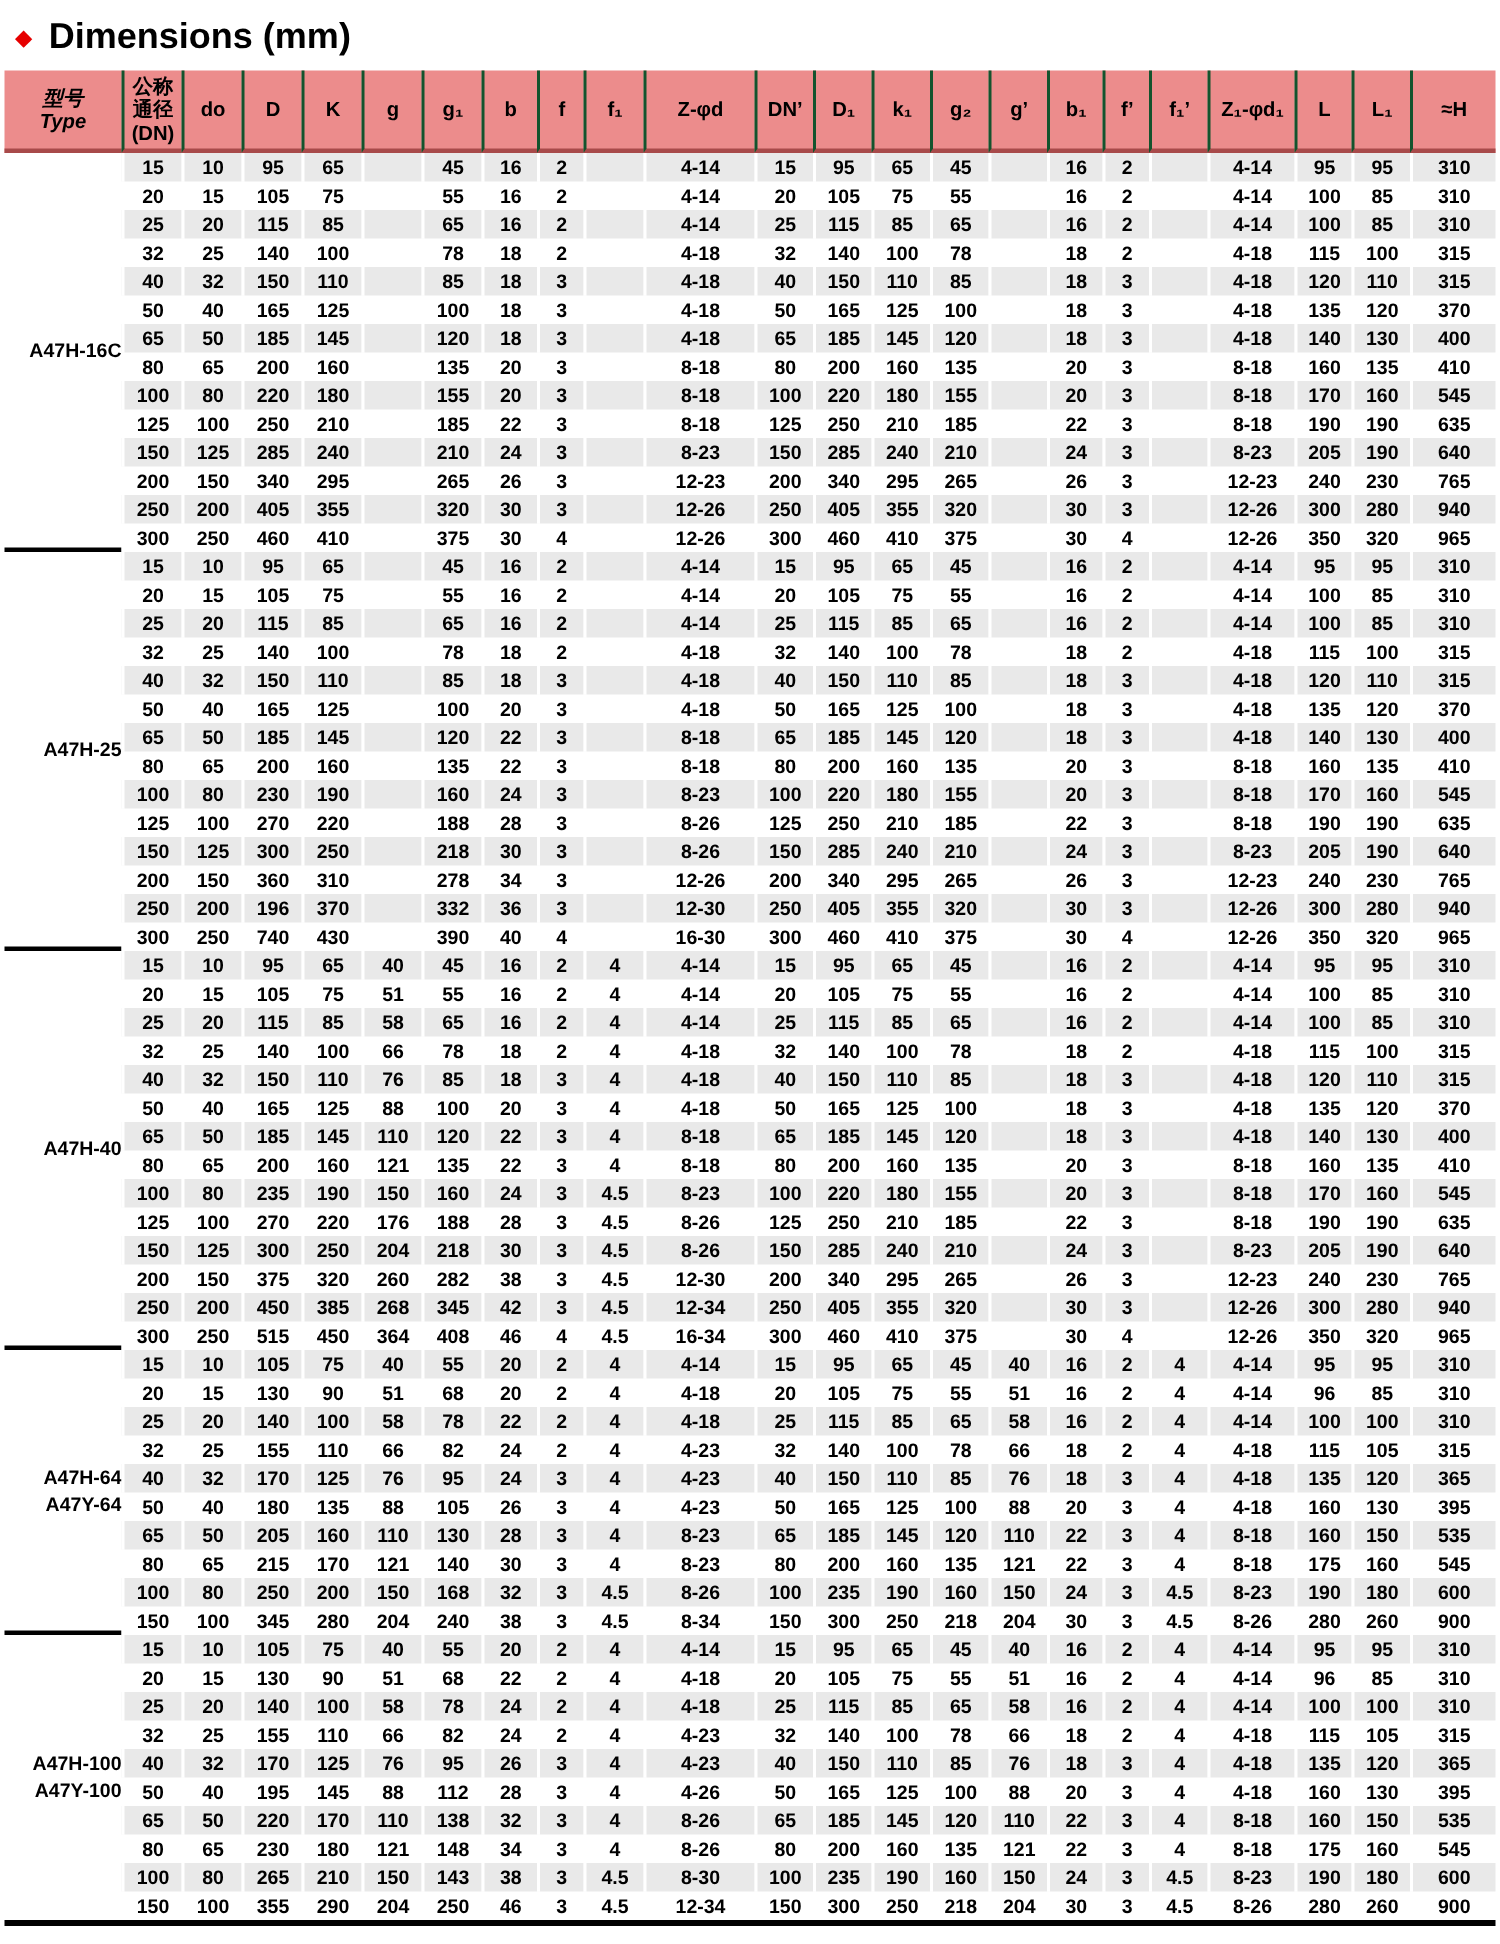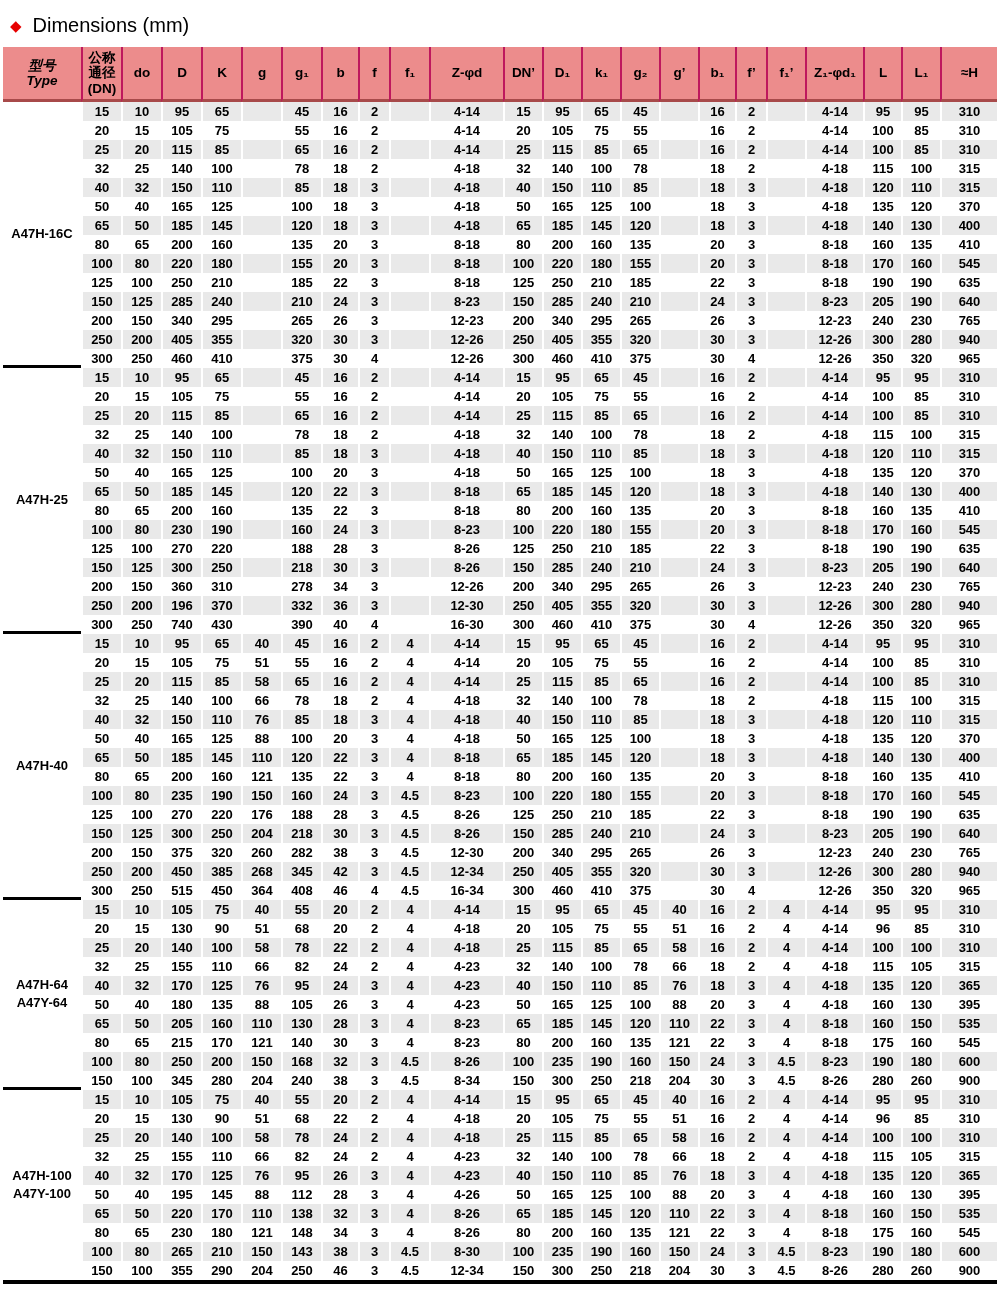--- a/index.html
+++ b/index.html
@@ -22,38 +22,38 @@
     color: #e60000;
     font-size: 15px;
     line-height: 1;
   }
   .title-zh {
     font-size: 21px;
     font-weight: bold;
     letter-spacing: 1px;
   }
   .title-en {
-    font-size: 20px;
-    font-weight: normal;
+    font-size: 24px;
+    font-weight: bold;
     margin-left: 1px;
   }
 
   table.dim-table {
     table-layout: fixed;
     border-collapse: separate;
     border-spacing: 0;
     width: 994px;
     border-bottom: 4px solid #000;
   }
   .dim-table th {
     background: #ec8c8c;
     height: 55px;
     box-sizing: border-box;
     padding: 0;
-    border-left: 2px solid #be185d;
+    border-left: 2px solid #14532d;
     border-bottom: 3px solid #a84a4a;
     text-align: center;
     vertical-align: middle;
     font-size: 13.5px;
     font-weight: bold;
     white-space: pre-line;
     line-height: 1.12;
   }
   .dim-table th:first-child { border-left: none; font-style: italic; }
 
@@ -69,20 +69,21 @@
     line-height: 19px;
     overflow: hidden;
   }
   .dim-table td.stripe { background: #e9e9e9; }
   .dim-table td.type-cell {
     background: #fff;
     border-left: none;
     white-space: pre-line;
     line-height: 1.35;
     font-size: 13px;
+    text-align: right;
   }
   .dim-table td.type-cell.sep { border-bottom: 3px solid #000; }
 </style>
 </head>
 <body>
 
 <div class="page">
   <div class="title-row">
     <span class="diamond">◆</span>
     <span class="title-en">Dimensions (mm)</span>

